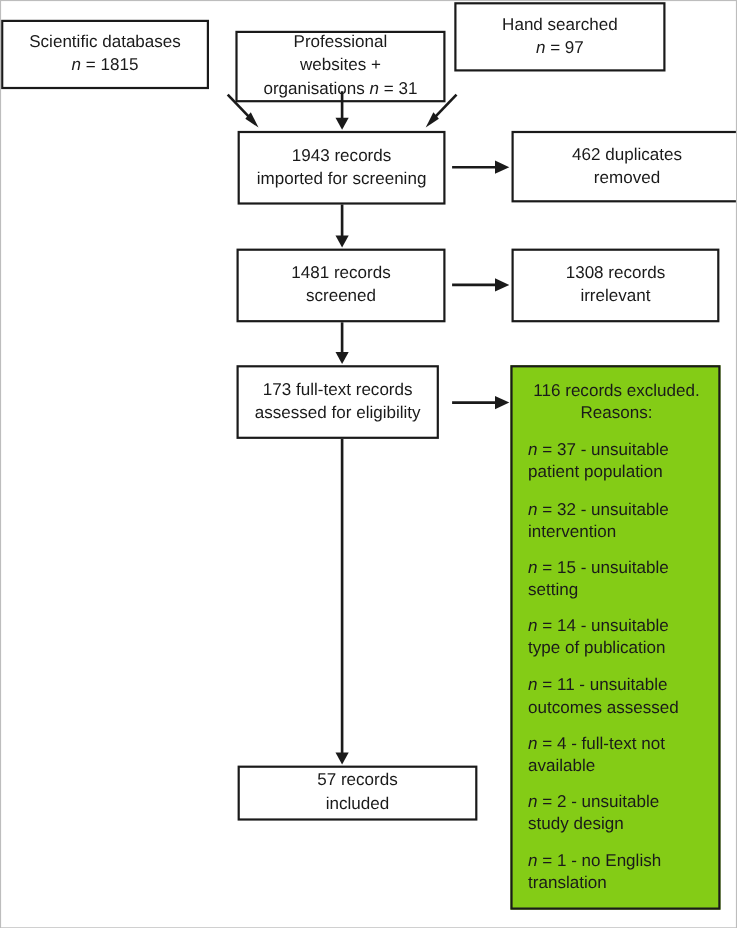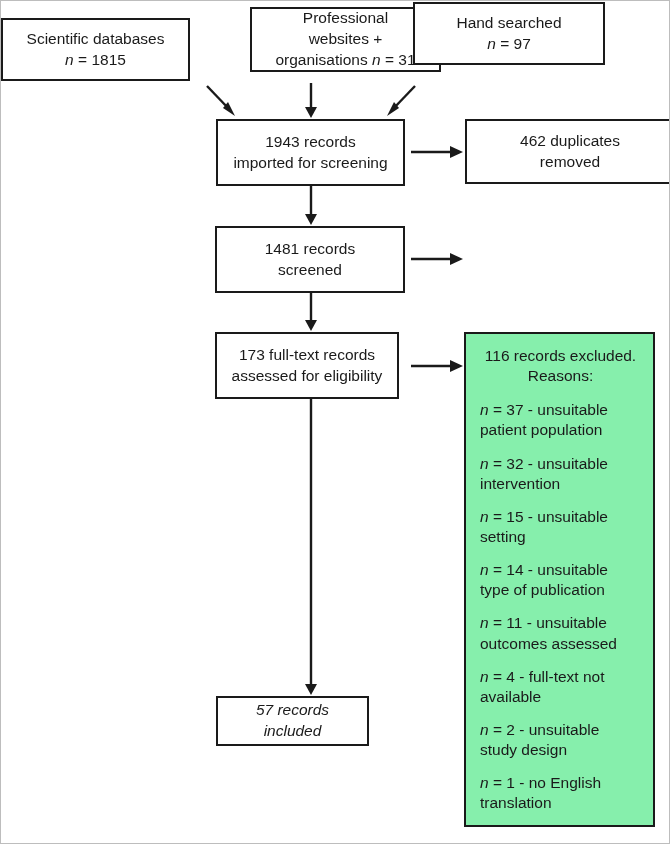--- a/index.html
+++ b/index.html
@@ -32,21 +32,21 @@
     padding: 2px 6px;
   }
   .box .txt { display: block; width: 100%; }
   .ital { font-style: italic; }
 
   
   .panel {
     position: absolute;
     box-sizing: border-box;
     border: 2px solid #1a1a1a;
-    background: #86efac;
+    background: #84cc16;
     font-size: 15.5px;
     line-height: 1.3;
     padding: 12px 12px 10px 14px;
   }
   .panel-head {
     text-align: center;
     margin-bottom: 14px;
   }
   .reason {
     margin-bottom: 13px;
@@ -66,21 +66,21 @@
 <div id="page">
 
   <div class="box" style="left:0; top:17px; width:189px; height:63px;">
     <span class="txt">
       <span>Scientific databases</span><br>
       <span class="ital">n</span>
       <span>= 1815</span>
     </span>
   </div>
 
-  <div class="box" style="left:213px; top:6px; width:191px; height:65px;margin-left:36px;">
+  <div class="box" style="left:213px; top:27px; width:191px; height:65px;">
     <span class="txt">
       <span>Professional</span><br>
       <span>websites +</span><br>
       <span>organisations</span>
       <span class="ital">n</span>
       <span>= 31</span>
     </span>
   </div>
 
   <div class="box" style="left:412px; top:1px; width:192px; height:63px;">
@@ -147,20 +147,26 @@
     </span>
   </div>
 
   <div class="arrow" style="left:408px; top:250px; width:56px; height:16px;">
     <svg width="56" height="16" viewBox="0 0 56 16">
       <line x1="2" y1="8" x2="42" y2="8" stroke-width="2.4"></line>
       <polygon points="54,8 41,2 41,14"></polygon>
     </svg>
   </div>
 
+  <div class="box" style="left:464px; top:225px; width:189px; height:67px;">
+    <span class="txt">
+      <span>1308 records</span><br>
+      <span>irrelevant</span>
+    </span>
+  </div>
 
   <div class="arrow" style="left:303px; top:292px; width:14px; height:39px;">
     <svg width="14" height="39" viewBox="0 0 14 39">
       <line x1="7" y1="0" x2="7" y2="28" stroke-width="2.4"></line>
       <polygon points="7,38 1,27 13,27"></polygon>
     </svg>
   </div>
 
   <div class="box" style="left:214px; top:331px; width:184px; height:67px;">
     <span class="txt">
@@ -231,20 +237,20 @@
     </div>
   </div>
 
   <div class="arrow" style="left:303px; top:398px; width:14px; height:297px;">
     <svg width="14" height="297" viewBox="0 0 14 297">
       <line x1="7" y1="0" x2="7" y2="286" stroke-width="2.4"></line>
       <polygon points="7,296 1,285 13,285"></polygon>
     </svg>
   </div>
 
-  <div class="box" style="left:215px; top:695px; width:153px; height:50px;font-style:italic;">
+  <div class="box" style="left:215px; top:695px; width:218px; height:50px;">
     <span class="txt">
       <span>57 records</span><br>
       <span>included</span>
     </span>
   </div>
 
 </div>
 
 </body></html>

